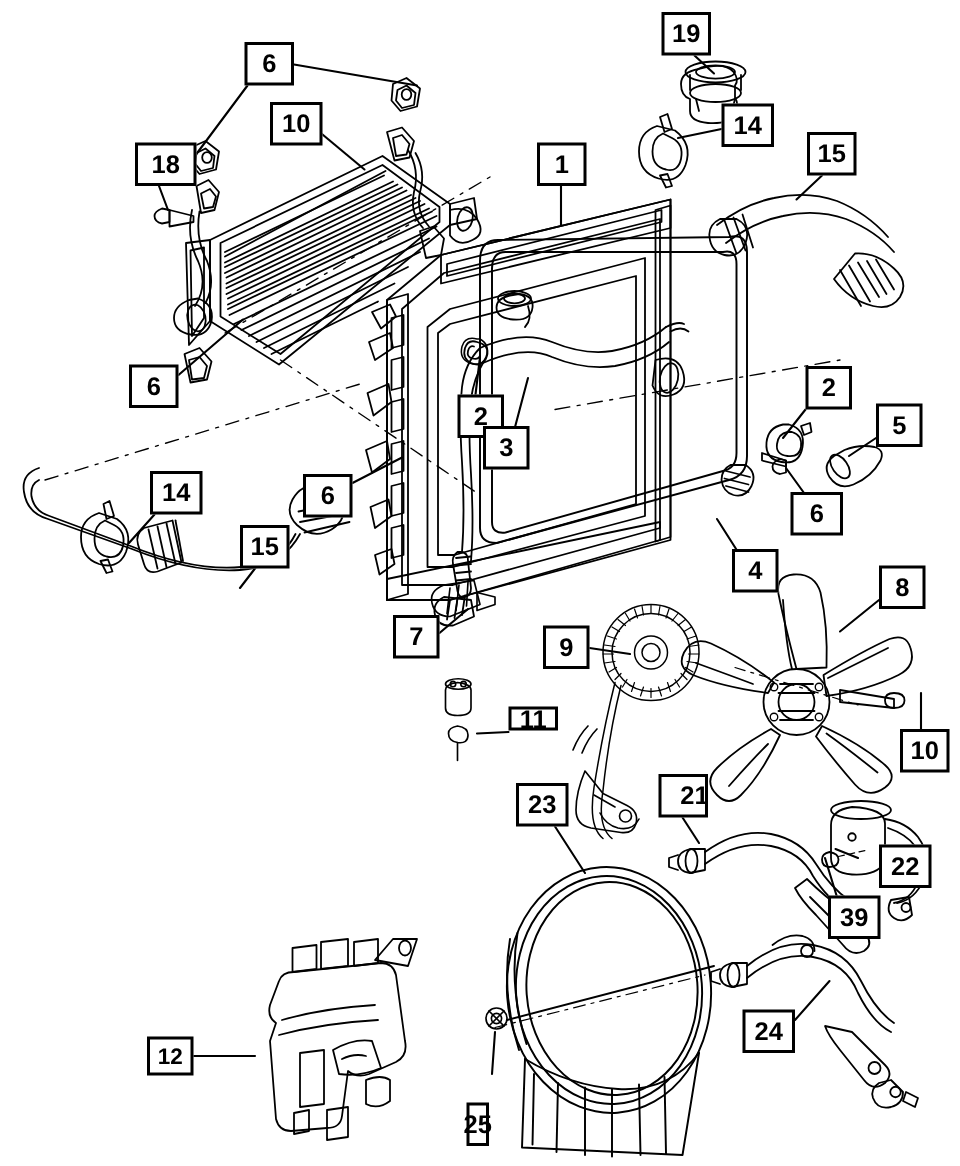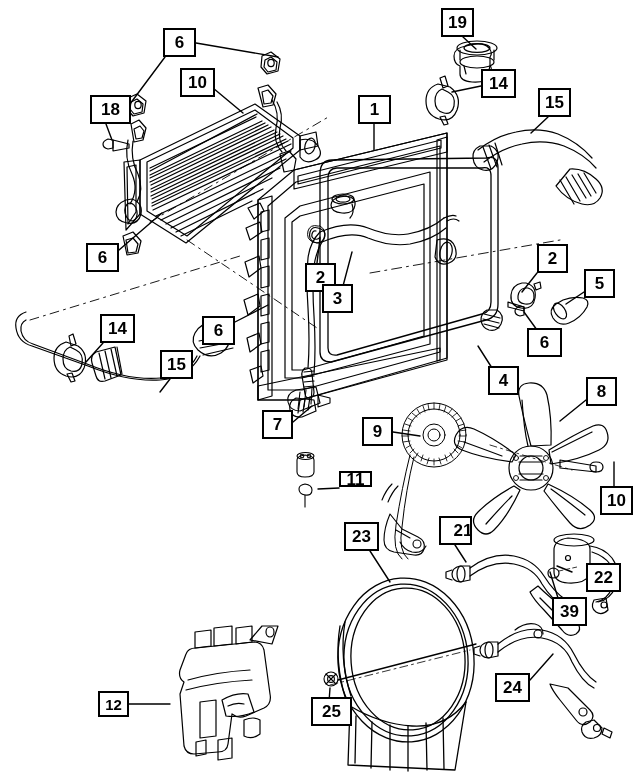--- a/index.html
+++ b/index.html
@@ -507,17 +507,17 @@
   <div class="callout" style="left:344px;top:522px;width:35px;height:29px;">23</div>
 
   <div class="callout" style="left:439px;top:516px;width:33px;height:29px;padding-left:15px;">21</div>
 
   <div class="callout" style="left:586px;top:563px;width:35px;height:29px;text-align:right;">22</div>
 
   <div class="callout" style="left:552px;top:597px;width:35px;height:29px;">39</div>
 
   <div class="callout" style="left:495px;top:673px;width:35px;height:29px;">24</div>
 
-  <div class="callout" style="left:311px;top:697px;width:41px;height:29px;">25</div>
+  <div class="callout" style="left:311px;top:735px;width:15px;height:29px;">25</div>
 
   <div class="callout small" style="left:98px;top:691px;width:31px;height:26px;">12</div>
 
 </div>
 
 </body></html>

